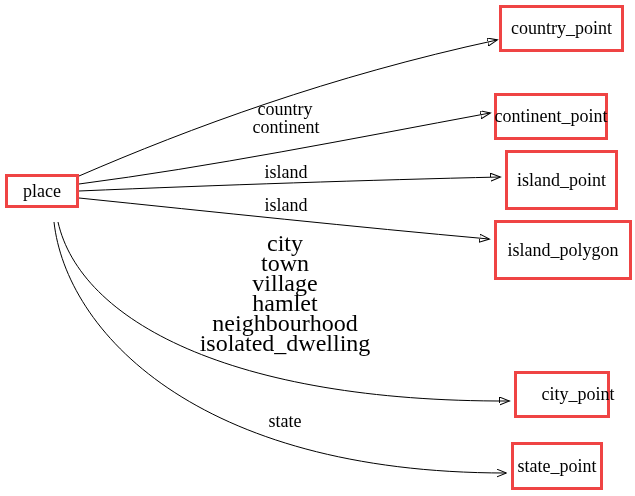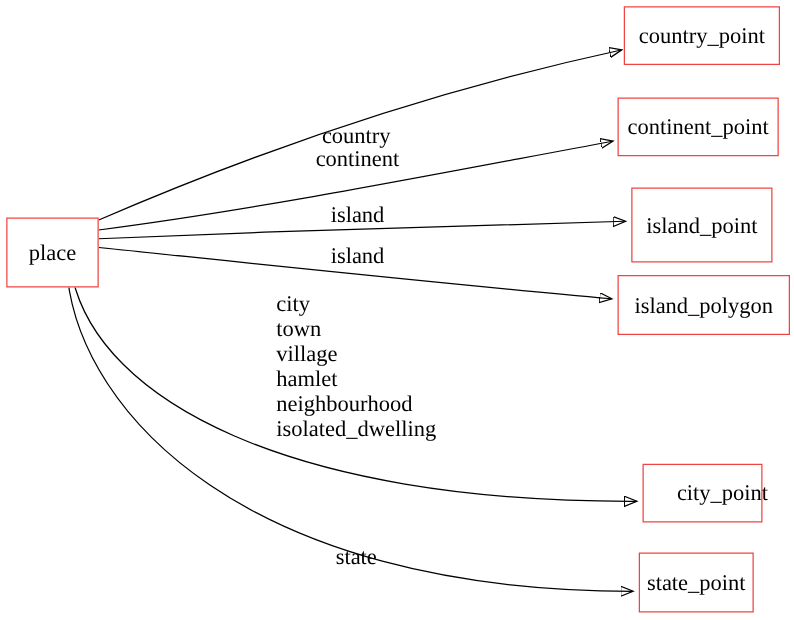--- a/index.html
+++ b/index.html
@@ -18,39 +18,40 @@
     width: 635px; height: 496px;
   }
   .edges-svg path {
     fill: none;
     stroke: #000000;
     stroke-width: 1;
   }
   .node {
     position: absolute;
     box-sizing: border-box;
-    border: 1px solid #ef4444;
+    border: 3px solid #ef4444;
     background: #ffffff;
     display: flex;
     align-items: center;
     justify-content: center;
     font-size: 18px;
     white-space: nowrap;
   }
   .edge-label {
     position: absolute;
     transform: translate(-50%, -50%);
     font-size: 18px;
     white-space: nowrap;
   }
   .edge-label-block {
     position: absolute;
     transform: translateX(-50%);
-    font-size: 18px;
+    font-size: 24px;
     line-height: 20px;
+    text-align: center;
     white-space: nowrap;
   }
 </style>
 </head>
 <body>
 
 <div class="canvas">
 
   <svg class="edges-svg" viewBox="0 0 635 496" xmlns="http://www.w3.org/2000/svg">
     <defs>
@@ -59,29 +60,29 @@
       </marker>
     </defs>
     <path d="M79,176 C190,128 330,76 497,40" marker-end="url(#arrow)"></path>
     <path d="M79,184 C210,167 350,139 490,113" marker-end="url(#arrow)"></path>
     <path d="M79,191 C220,185 370,180 500,177" marker-end="url(#arrow)"></path>
     <path d="M79,198 C215,212 355,227 489,239" marker-end="url(#arrow)"></path>
     <path d="M58,222 C80,320 230,402 509,401" marker-end="url(#arrow)"></path>
     <path d="M54,222 C66,330 195,473 506,473" marker-end="url(#arrow)"></path>
   </svg>
 
-  <div class="node" style="left:5px; top:174px; width:74px; height:56px;">place</div>
+  <div class="node" style="left:5px; top:174px; width:74px; height:34px;">place</div>
 
   <div class="node" style="left:499px; top:5px; width:125px; height:47px;">country_point</div>
 
-  <div class="node" style="left:494px; top:78px; width:129px; height:47px;">continent_point</div>
+  <div class="node" style="left:494px; top:93px; width:114px; height:47px;">continent_point</div>
 
   <div class="node" style="left:505px; top:150px; width:113px; height:60px;">island_point</div>
 
-  <div class="node" style="left:494px; top:220px; width:138px; height:48px;">island_polygon</div>
+  <div class="node" style="left:494px; top:220px; width:138px; height:60px;">island_polygon</div>
 
   <div class="node" style="left:514px; top:371px; width:96px; height:47px;padding-left:32px;">city_point</div>
 
   <div class="node" style="left:511px; top:442px; width:92px; height:48px;">state_point</div>
 
   <div class="edge-label" style="left:285px; top:61px;margin-top:48px;">country</div>
 
   <div class="edge-label" style="left:286px; top:127px;">continent</div>
 
   <div class="edge-label" style="left:286px; top:172px;">island</div>
@@ -90,15 +91,15 @@
 
   <div class="edge-label-block" style="left:285px; top:233px;">
     <div>city</div>
     <div>town</div>
     <div>village</div>
     <div>hamlet</div>
     <div>neighbourhood</div>
     <div>isolated_dwelling</div>
   </div>
 
-  <div class="edge-label" style="left:285px; top:446px;">state</div>
+  <div class="edge-label" style="left:285px; top:421px;">state</div>
 
 </div>
 
 </body></html>

